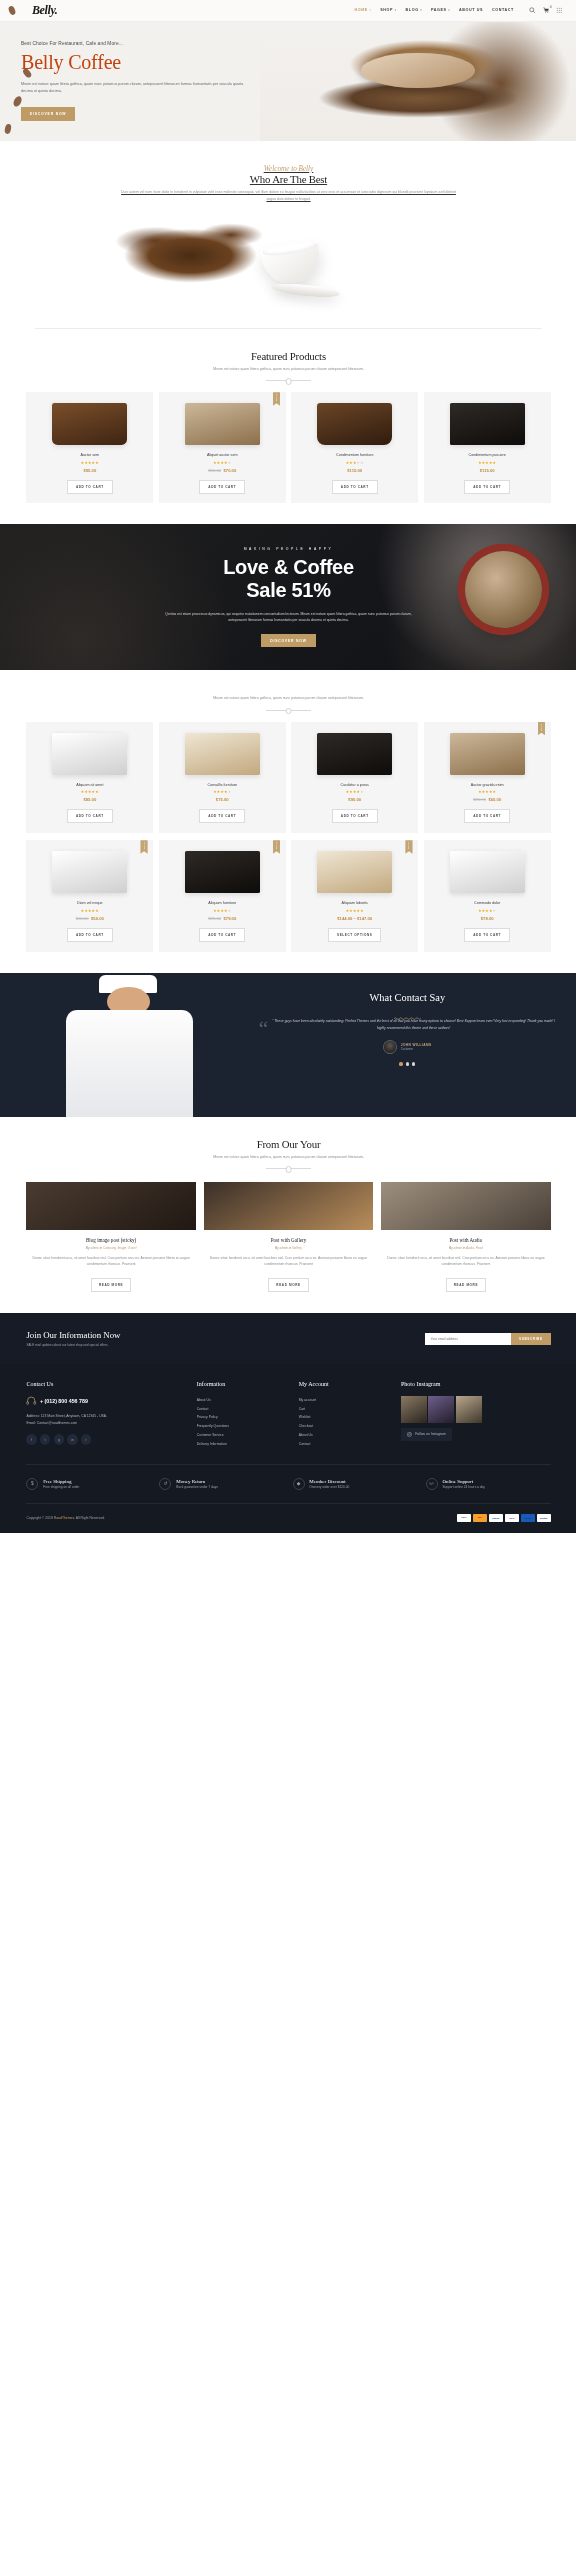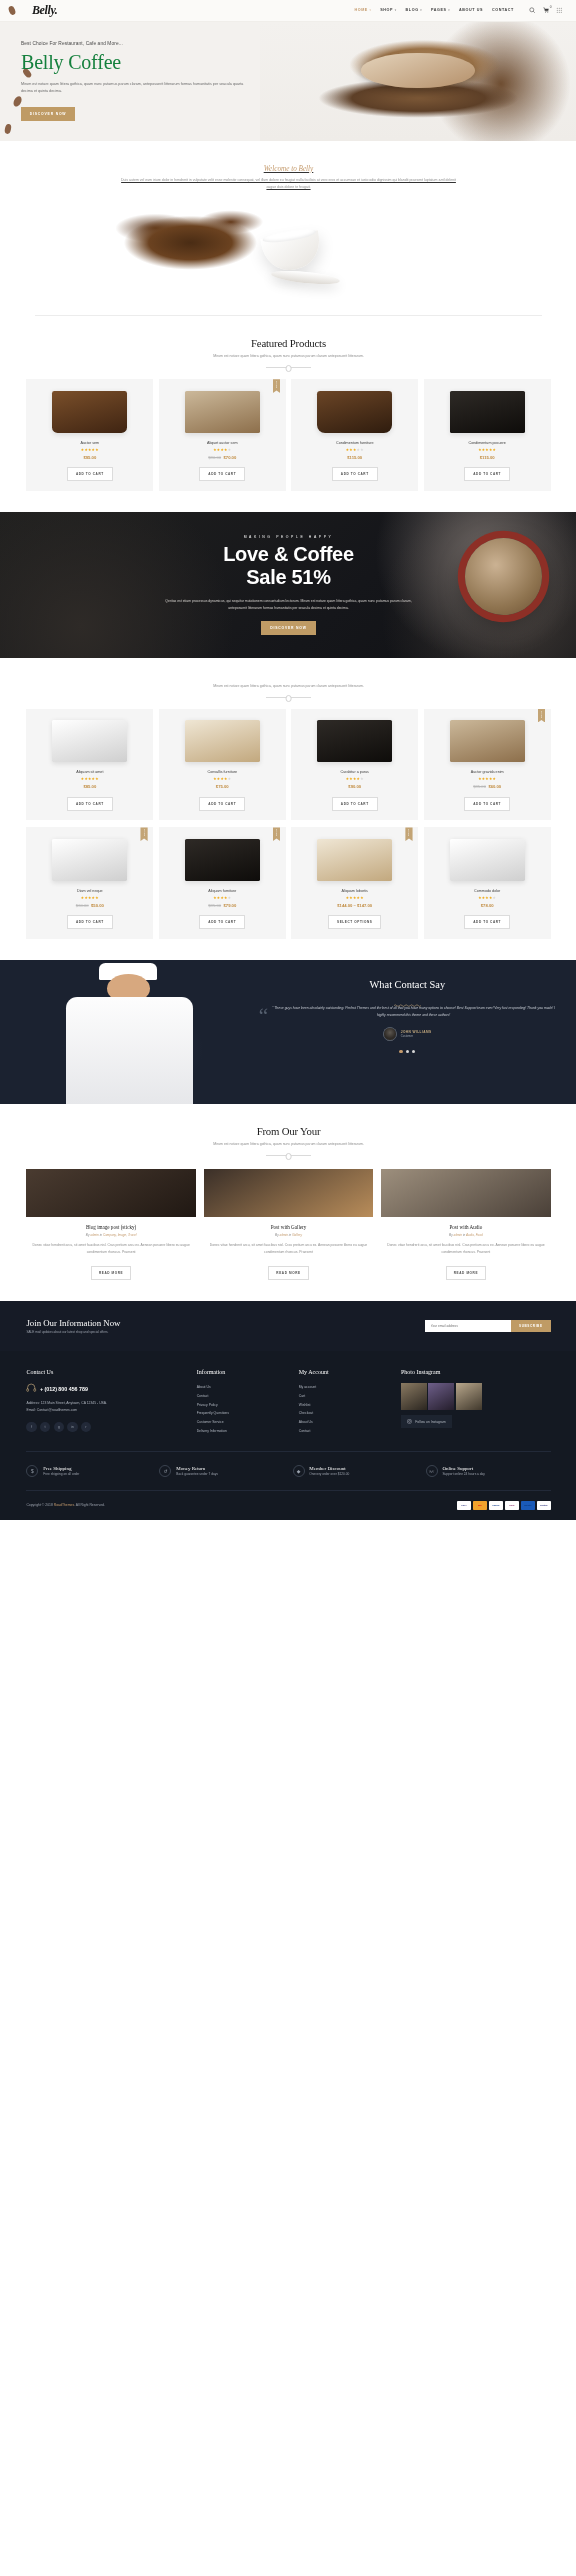--- a/index.html
+++ b/index.html
@@ -32,21 +32,21 @@
   }
   .bean { position:absolute; border-radius:50%; background:#8a6247; }
   
   .hero {
     height:119px; background:#f3f1ee; position:relative; overflow:hidden;
     display:flex; align-items:center;
   }
   .hero-left { width:48%; padding-left:21px; z-index:3; }
   .hero-sub { font-size:4.8px; color:#4a4a4a; margin-bottom:4.8px; letter-spacing:0.1px; }
   .hero-title {
-    font-family:"Liberation Serif", serif; font-size:20px; color:#15803d;
+    font-family:"Liberation Serif", serif; font-size:20px; color:#c2410c;
     margin-bottom:6.4px; letter-spacing:-0.2px;
   }
   .hero-desc { font-size:3.7px; line-height:1.95; color:#6b6b6b; width:90%; margin-bottom:8px; }
   .btn-gold {
     display:inline-block; background:#bf9b65; color:#fff; font-size:3.4px;
     letter-spacing:0.8px; font-weight:bold; padding:4.8px 8.8px; cursor:pointer;
   }
   .hero-img {
     position:absolute; right:0; top:0; width:55%; height:100%;
     background:
@@ -362,20 +362,21 @@
     <div class="hero-sub">Best Choice For Restaurant, Cafe and More...</div>
     <div class="hero-title serif">Belly Coffee</div>
     <div class="hero-desc">Mirum est notare quam littera gothica, quam nunc putamus parum claram, anteposuerit litterarum formas humanitatis per seacula quarta decima et quinta decima.</div>
     <div class="btn-gold">DISCOVER NOW</div>
   </div>
   <div class="hero-img"></div>
 </div>
 
 <div class="best">
   <div class="sec-script serif">Welcome to Belly</div>
+  <div class="sec-title">Who Are The Best</div>
   <div class="sec-desc">Duis autem vel eum iriure dolor in hendrerit in vulputate velit esse molestie consequat, vel illum dolore eu feugiat nulla facilisis at vero eros et accumsan et iusto odio dignissim qui blandit praesent luptatum zzril delenit augue duis dolore te feugait.</div>
   <div class="splash">
     <div class="cup"></div>
     <div class="saucer"></div>
   </div>
 </div>
 <div class="hr-soft"></div>
 
 <div class="section">
   <div class="sec-title">Featured Products</div>

